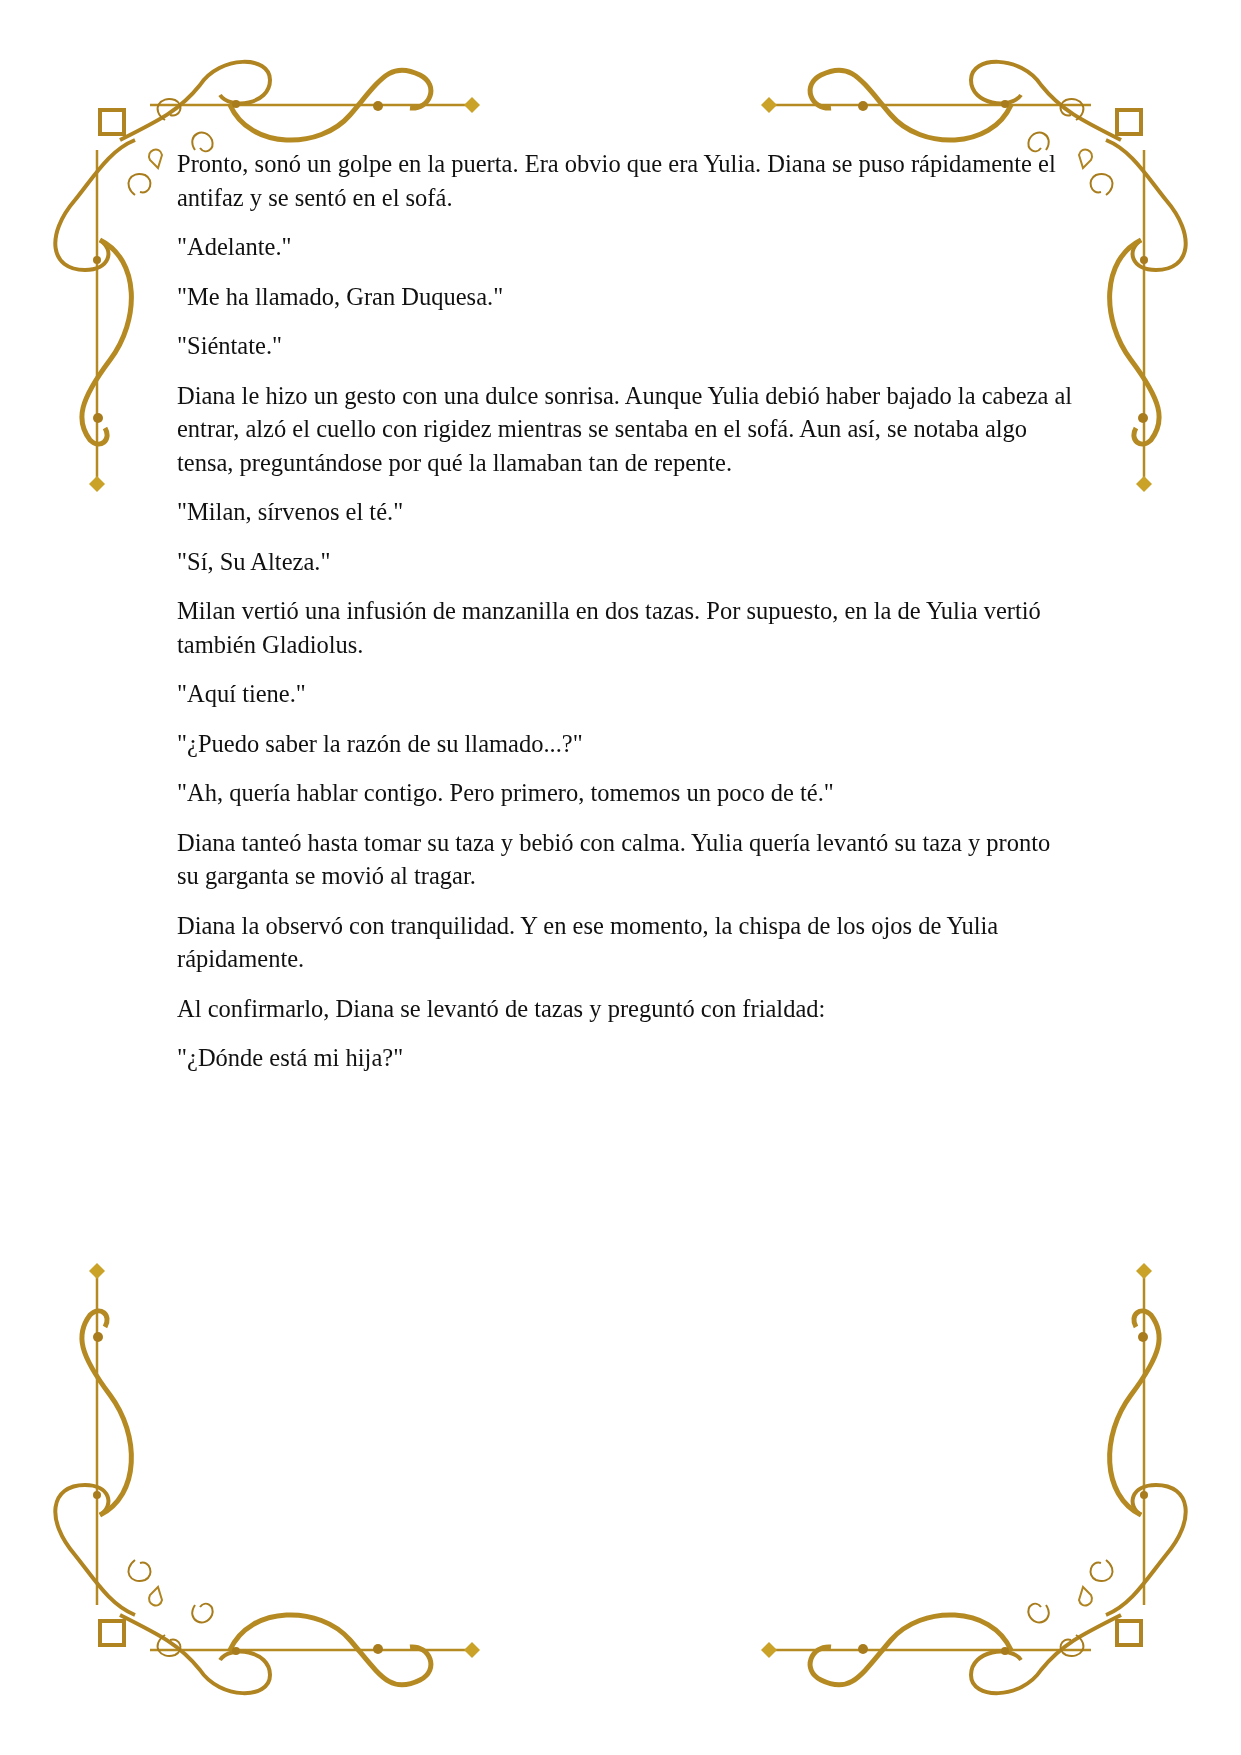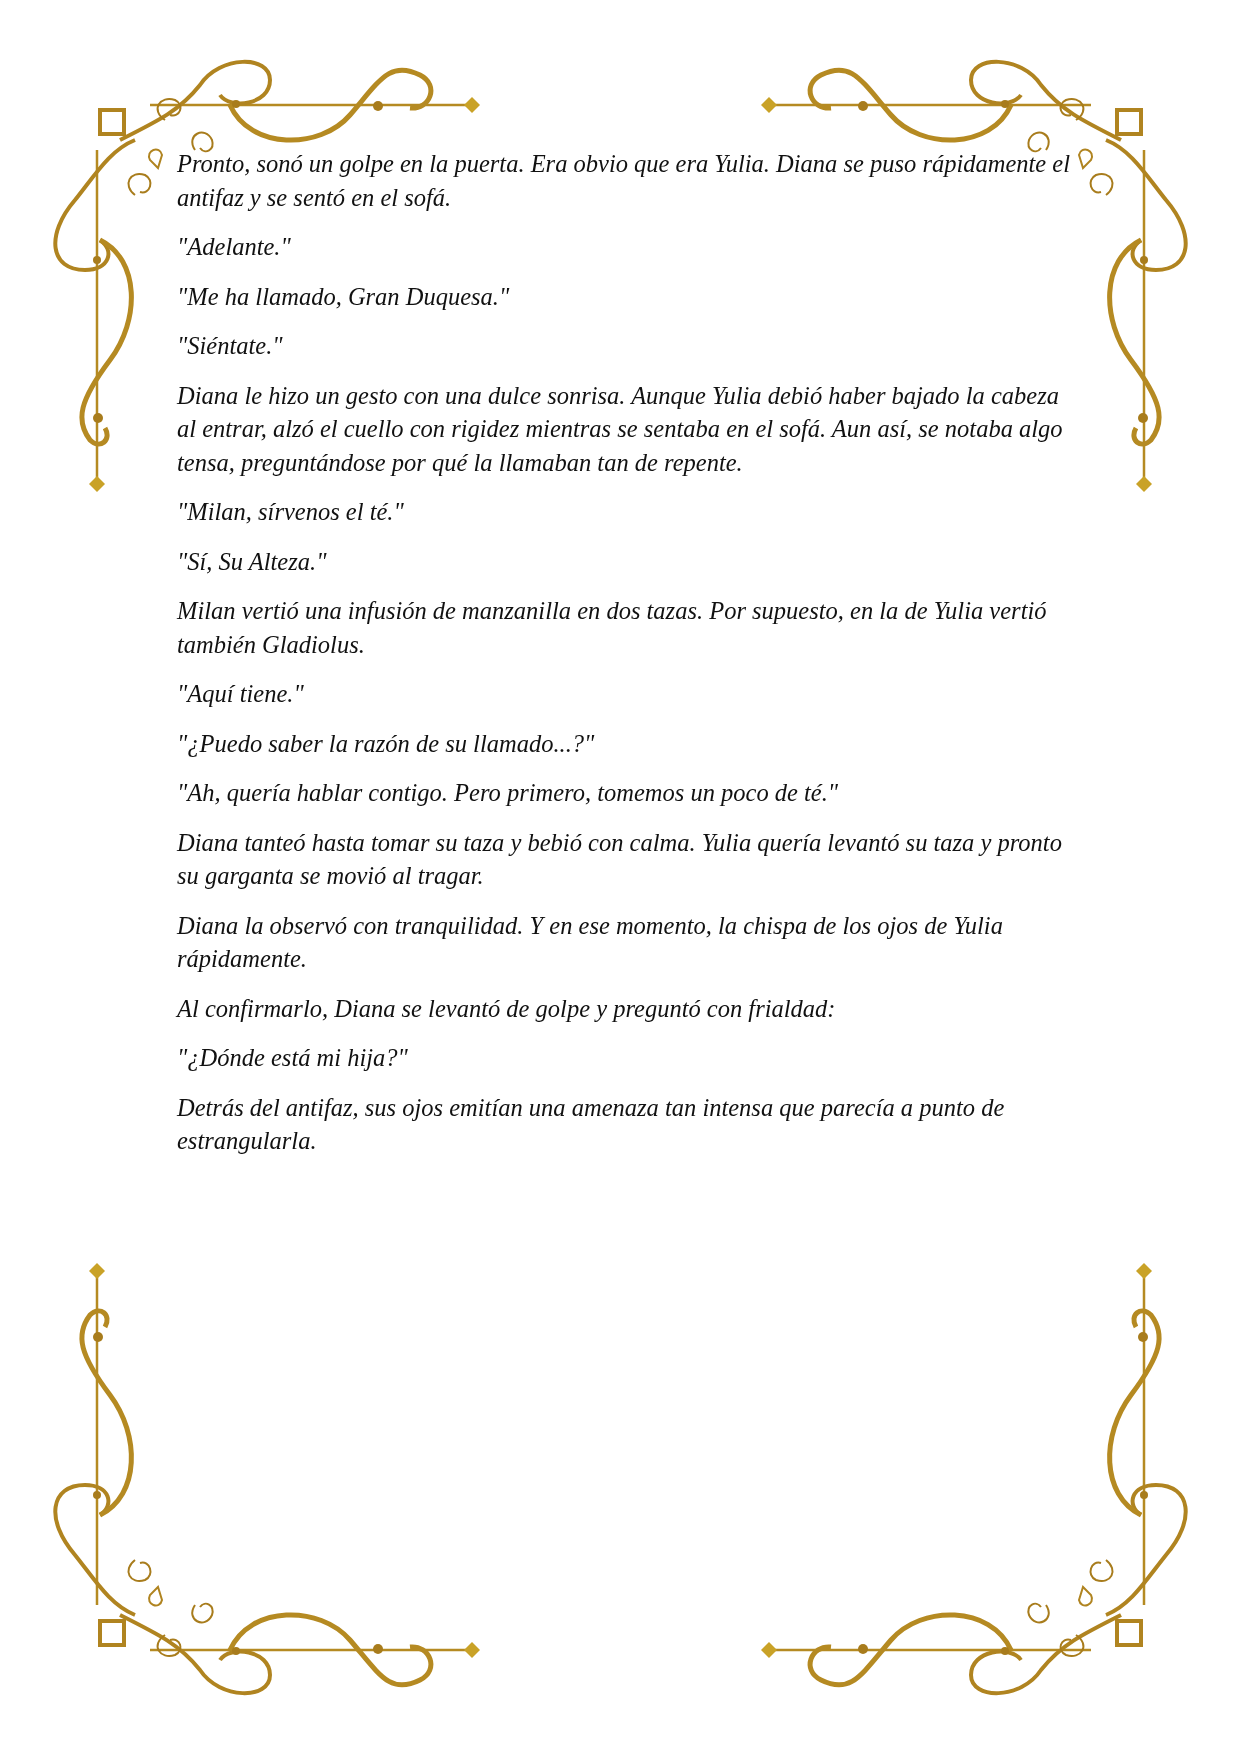--- a/index.html
+++ b/index.html
@@ -1,17 +1,17 @@
 <!DOCTYPE html>
 <html><head>
   <meta charset="utf-8">
   <style>
     html, body { margin: 0; padding: 0; background: #ffffff; }
     body { width: 1241px; height: 1755px; position: relative; overflow: hidden; }
-    .page { position: absolute; left: 0; top: 0; width: 1241px; height: 1755px; background: #ffffff; font-style: italic; }
+    .page { position: absolute; left: 0; top: 0; width: 1241px; height: 1755px; background: #ffffff; }
     .frame { position: absolute; left: 0; top: 0; width: 1241px; height: 1755px; pointer-events: none; }
     .text-body {
       position: absolute;
       left: 177px;
       top: 147px;
       width: 900px;
       font-family: "Liberation Serif", "DejaVu Serif", serif;
       font-size: 24.5px;
       line-height: 33.5px;
       color: #111111;
@@ -93,18 +93,17 @@
     <p>"Siéntate."</p>
     <p>Diana le hizo un gesto con una dulce sonrisa. Aunque Yulia debió haber bajado la cabeza al entrar, alzó el cuello con rigidez mientras se sentaba en el sofá. Aun así, se notaba algo tensa, preguntándose por qué la llamaban tan de repente.</p>
     <p>"Milan, sírvenos el té."</p>
     <p>"Sí, Su Alteza."</p>
     <p>Milan vertió una infusión de manzanilla en dos tazas. Por supuesto, en la de Yulia vertió también Gladiolus.</p>
     <p>"Aquí tiene."</p>
     <p>"¿Puedo saber la razón de su llamado...?"</p>
     <p>"Ah, quería hablar contigo. Pero primero, tomemos un poco de té."</p>
     <p>Diana tanteó hasta tomar su taza y bebió con calma. Yulia quería levantó su taza y pronto su garganta se movió al tragar.</p>
     <p>Diana la observó con tranquilidad. Y en ese momento, la chispa de los ojos de Yulia rápidamente.</p>
-    <p>Al confirmarlo, Diana se levantó de golpe y preguntó con frialdad:</p>
+    <p>Al confirmarlo, Diana se levantó de tazas y preguntó con frialdad:</p>
     <p>"¿Dónde está mi hija?"</p>
-    <p>Detrás del antifaz, sus ojos emitían una amenaza tan intensa que parecía a punto de estrangularla.</p>
   </div>
 
 </div>
 
 </body></html>

